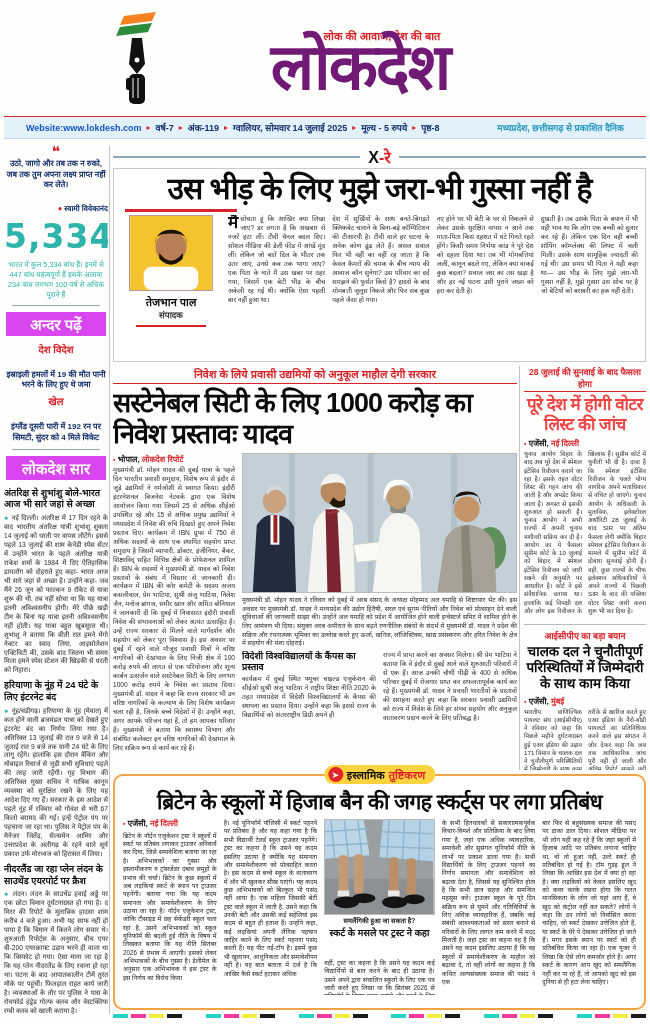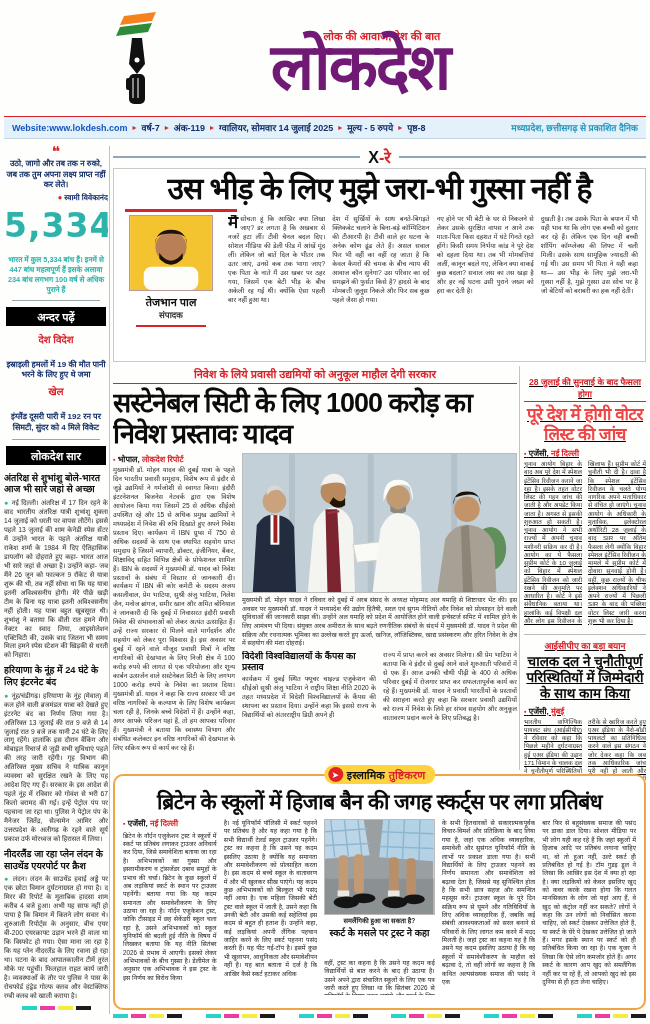--- a/index.html
+++ b/index.html
@@ -10,35 +10,35 @@
   .pen-logo { position:absolute; left:112px; top:12px; width:46px; height:102px; }
   .tagline { position:absolute; left:217px; top:28px; width:330px; text-align:center; color:#d9232a; font-weight:bold; font-size:11px; }
   .mast-title { position:absolute; left:150px; top:34px; width:420px; text-align:center; font-size:64px; font-weight:bold; color:#701a75; letter-spacing:-2px; line-height:1.05; font-family:"DejaVu Sans","Liberation Sans",sans-serif; }
   .eion { position:absolute; right:8px; top:20px; width:90px; height:90px; }
   .eion .diamond { position:absolute; left:16px; top:16px; width:58px; height:58px; border:2px solid #111; transform:rotate(45deg); background:#fff; }
   .eion .inner { position:absolute; left:0; top:24px; width:90px; text-align:center; }
   .eion .brand { font-weight:bold; font-size:16px; letter-spacing:1px; color:#111; display:flex; justify-content:center; align-items:center; gap:1px; }
   .eion .globe { display:inline-block; width:13px; height:13px; border-radius:50%; border:2px solid #e8821e; position:relative; }
   .eion .globe::after { content:""; position:absolute; left:2px; top:2px; width:5px; height:5px; border-radius:50%; background:#2e8b3a; }
   .eion .rides { font-size:8px; font-weight:bold; letter-spacing:2px; color:#111; margin-top:1px; }
-  .infobar { position:absolute; left:4px; top:116px; width:642px; height:23px; background:#e3f1fb; border-top:1px solid #d9232a; border-bottom:1px solid #c5d6e2; display:flex; align-items:center; gap:5px; padding:0 8px; font-size:9px; font-weight:bold; color:#15306b; white-space:nowrap; }
+  .infobar { position:absolute; left:4px; top:116px; width:642px; height:23px; background:#e3f1fb; border-top:1px solid #d9232a; border-bottom:1px solid #c5d6e2; display:flex; align-items:center; gap:5px; padding:0 22px; font-size:9px; font-weight:bold; color:#15306b; white-space:nowrap; }
   .infobar .web { color:#1557c0; }
   .infobar .sep { color:#d9232a; font-size:8px; }
   .infobar .pub { margin-left:auto; color:#2596be; }
 
   
   .sidebar { position:absolute; left:4px; top:146px; width:104px; height:868px; display:flex; flex-direction:column; overflow:hidden; }
   .quote-mark { color:#d9232a; font-size:16px; text-align:center; line-height:0.8; }
   .quote-text { font-size:8px; font-weight:bold; color:#15306b; text-align:center; line-height:1.35; }
-  .quote-attr { font-size:7.5px; font-weight:bold; color:#15306b; text-align:right; margin-top:1px; }
+  .quote-attr { font-size:7.5px; font-weight:bold; color:#15306b; text-align:right; margin-top:12px; }
   .quote-attr .dot { color:#d9232a; }
   .stat-number { color:#2db3aa; font-weight:bold; font-size:33px; text-align:center; letter-spacing:1px; margin-top:4px; font-family:"DejaVu Sans",sans-serif; }
-  .stat-text { color:#2db3aa; font-weight:bold; font-size:7.3px; text-align:center; line-height:1.35; margin-top:10px; }
+  .stat-text { color:#2db3aa; font-weight:normal; font-size:7.3px; text-align:center; line-height:1.35; margin-top:4px; }
   .side-divider { border-top:1px solid #9aa; margin:5px 8px 0 8px; }
-  .side-banner { background:#000000; color:#fff; font-weight:bold; font-size:11px; text-align:center; padding:2px 0; margin:6px 2px 3px 2px; }
+  .side-banner { background:#d946ef; color:#fff; font-weight:bold; font-size:15px; text-align:center; padding:2px 0; margin:6px 2px 3px 2px; }
   .side-sec-head { color:#d9232a; font-weight:bold; font-size:10px; text-align:center; margin-top:3px; }
   .side-sec-text { color:#15306b; font-size:8px; font-weight:bold; text-align:center; line-height:1.35; margin-top:14px; }
   .digest-head { color:#111; font-weight:bold; font-size:9.3px; line-height:1.25; margin:5px 0 2px 0; text-align:left; }
   .digest-body { font-size:6.7px; color:#2a2a2a; text-align:justify; line-height:1.34; }
   .digest-body .bullet { color:#2db3aa; font-size:7px; }
   .side-cmyk { margin-top:auto; display:flex; justify-content:center; gap:3px; padding:4px 0; }
   .dash { width:15px; height:4px; display:inline-block; }
   .c-c{background:#27d3c8}.c-m{background:#ef3aa0}.c-y{background:#f4ec3f}.c-k{background:#1c1c1c}
 
   
@@ -71,21 +71,21 @@
   .news-text { font-size:6.6px; color:#2a2a2a; text-align:justify; line-height:1.36; }
   .mid-right { flex:1; overflow:hidden; }
   .mid-photo { width:100%; height:140px; display:block; border:1px solid #bbb; }
   .mid-caption { font-size:6.4px; color:#333; text-align:justify; line-height:1.35; margin:3px 0; }
   .sub-row { display:flex; gap:7px; height:116px; overflow:hidden; margin-top:2px; }
   .sub-col { flex:1; overflow:hidden; }
   .subhead { font-weight:bold; font-size:9.3px; color:#111; line-height:1.2; margin-bottom:2px; }
 
   
   .vline2 { position:absolute; left:519px; top:366px; height:404px; border-left:1px solid #c4c4c4; }
-  .rail { position:absolute; left:524px; top:376px; width:122px; height:404px; overflow:hidden;text-decoration:underline; }
+  .rail { position:absolute; left:524px; top:366px; width:122px; height:404px; overflow:hidden; }
   .rail-kicker { color:#d9232a; font-weight:bold; font-size:8.6px; text-align:center; border-bottom:1px solid #d9232a; padding-bottom:1px; }
   .rail-headline1 { font-size:17px; font-weight:bold; text-align:center; line-height:1.15; letter-spacing:-0.5px; margin:3px 0; color:#ef4444; }
   .rail-body { columns:2; column-gap:6px; font-size:6.2px; color:#2a2a2a; text-align:justify; line-height:1.33; height:168px; overflow:hidden; }
   .rail-kicker2 { margin-top:6px; border-top:1px solid #bbb; padding-top:4px; color:#d9232a; font-weight:bold; font-size:9px; text-align:center; }
   .rail-headline2 { font-size:13.5px; font-weight:bold; text-align:center; line-height:1.2; margin:2px 0; color:#0b0b0b; }
   .rail-body2 { columns:2; column-gap:6px; font-size:6.2px; color:#2a2a2a; text-align:justify; line-height:1.33; height:118px; overflow:hidden; }
 
   
   .hijab { position:absolute; left:113px; top:774px; width:533px; height:236px; border:2px solid #f0a445; border-radius:10px; background:#fff; padding:12px 8px 4px 8px; }
   .badge { position:absolute; top:-11px; left:50%; transform:translateX(-50%); background:#ffd23f; border-radius:12px; padding:2px 10px 2px 4px; display:flex; align-items:center; gap:4px; font-weight:bold; font-size:11px; white-space:nowrap; }

